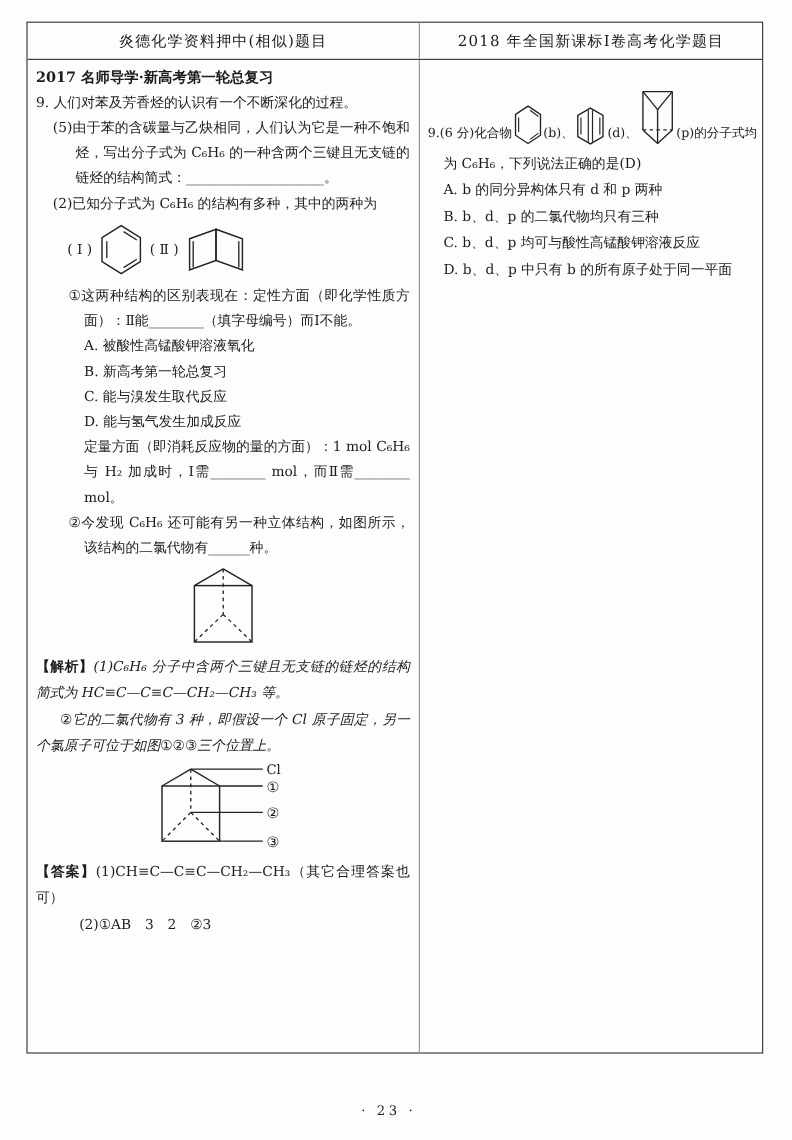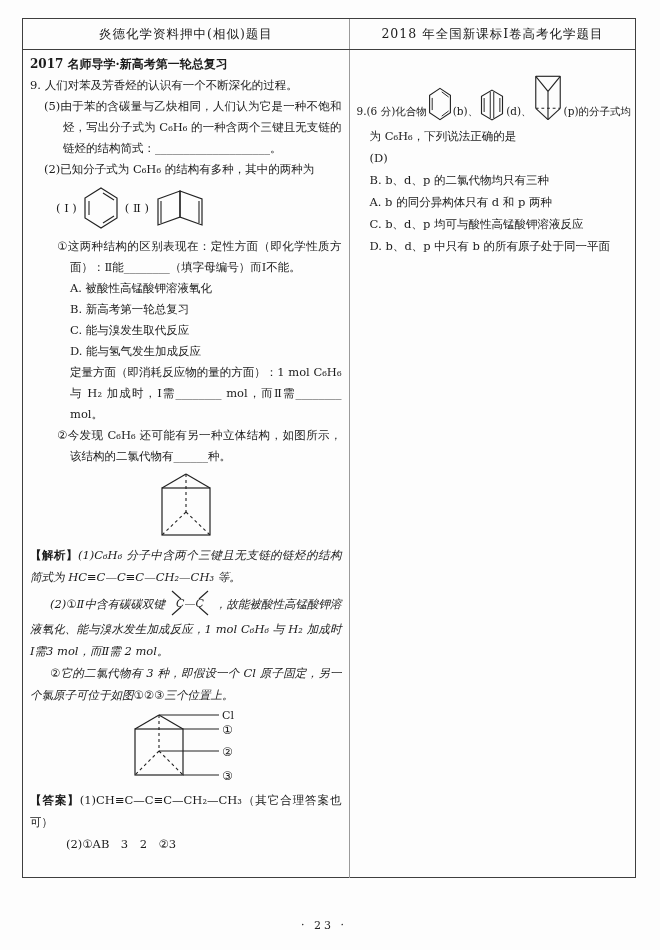--- a/index.html
+++ b/index.html
@@ -35,21 +35,21 @@
   .analysis .lbl,.answer .lbl{font-weight:bold;font-style:normal;}
   .apara{margin:0;}
   .apara.ind{text-indent:20px;}
   svg{display:inline-block;}
   svg text{font-family:inherit;fill:#1b1b1b;}
   .cc-svg{vertical-align:-10px;margin:0 2px;}
   .answer{margin-top:2px;line-height:22px;}
   .ans2{padding-left:36px;}
   .rq1{display:flex;align-items:flex-end;font-size:10.5px;white-space:nowrap;}
   .rq1 .seg{flex:0 0 auto;}
-  .rq2{display:flex;justify-content:space-between;padding:3px 8px 0 13px;flex-direction:column;}
+  .rq2{display:flex;padding:3px 8px 0 13px;}
   .ropt{padding-left:13px;}
   .footer{position:absolute;left:0;top:919px;width:648px;text-align:center;font-size:11px;letter-spacing:3px;color:#222;}
 </style>
 </head>
 <body>
 
 <div class="sheet">
 
   <div class="hdr">
     <div class="hcell l">炎德化学资料押中(相似)题目</div>
@@ -95,27 +95,20 @@
           <line x1="35" y1="4" x2="59" y2="18" stroke="#222" stroke-width="1.2"></line>
           <rect x="11" y="18" width="48" height="47" fill="none" stroke="#222" stroke-width="1.2"></rect>
           <line x1="35" y1="4" x2="35" y2="42" stroke="#222" stroke-width="1.1" stroke-dasharray="3 3"></line>
           <line x1="35" y1="42" x2="11" y2="65" stroke="#222" stroke-width="1.1" stroke-dasharray="3 3"></line>
           <line x1="35" y1="42" x2="59" y2="65" stroke="#222" stroke-width="1.1" stroke-dasharray="3 3"></line>
         </svg>
       </div>
 
       <div class="analysis">
         <p class="apara"><span class="lbl">【解析】</span><span>(1)C₆H₆ 分子中含两个三键且无支链的链烃的结构简式为 HC≡C—C≡C—CH₂—CH₃ 等。</span></p>
-        <p class="apara ind"><span>(2)①Ⅱ中含有碳碳双键</span><svg class="cc-svg" width="46" height="30" viewBox="0 0 46 30">
-              <line x1="5" y1="3" x2="14" y2="11" stroke="#222" stroke-width="1.1"></line>
-              <line x1="5" y1="27" x2="14" y2="19" stroke="#222" stroke-width="1.1"></line>
-              <line x1="32" y1="11" x2="41" y2="3" stroke="#222" stroke-width="1.1"></line>
-              <line x1="32" y1="19" x2="41" y2="27" stroke="#222" stroke-width="1.1"></line>
-              <text x="23" y="19" text-anchor="middle" font-size="11">C—C</text>
-            </svg><span>，故能被酸性高锰酸钾溶液氧化、能与溴水发生加成反应，1 mol C₆H₆ 与 H₂ 加成时Ⅰ需3 mol，而Ⅱ需 2 mol。</span></p>
         <p class="apara ind"><span>②它的二氯代物有 3 种，即假设一个 Cl 原子固定，另一个氯原子可位于如图①②③三个位置上。</span></p>
       </div>
 
       <div class="fig-center">
         <svg width="122" height="76" viewBox="0 0 122 76">
           <line x1="34" y1="6" x2="10" y2="20" stroke="#222" stroke-width="1.2"></line>
           <line x1="34" y1="6" x2="58" y2="20" stroke="#222" stroke-width="1.2"></line>
           <rect x="10" y="20" width="48" height="46" fill="none" stroke="#222" stroke-width="1.2"></rect>
           <line x1="34" y1="6" x2="34" y2="42" stroke="#222" stroke-width="1.1" stroke-dasharray="3 3"></line>
           <line x1="34" y1="42" x2="10" y2="66" stroke="#222" stroke-width="1.1" stroke-dasharray="3 3"></line>
@@ -165,22 +158,22 @@
           <line x1="4" y1="38" x2="30" y2="38" stroke="#222" stroke-width="1.1" stroke-dasharray="3 3"></line>
           <line x1="4" y1="38" x2="17" y2="50" stroke="#222" stroke-width="1.2"></line>
           <line x1="30" y1="38" x2="17" y2="50" stroke="#222" stroke-width="1.2"></line>
         </svg>
         <span class="seg">(p)的分子式均</span>
       </div>
       <div class="rq2">
         <span>为 C₆H₆，下列说法正确的是</span>
         <span>(D)</span>
       </div>
+      <div class="ropt">A. b 的同分异构体只有 d 和 p 两种</div>
       <div class="ropt">B. b、d、p 的二氯代物均只有三种</div>
-      <div class="ropt">A. b 的同分异构体只有 d 和 p 两种</div>
       <div class="ropt">C. b、d、p 均可与酸性高锰酸钾溶液反应</div>
       <div class="ropt">D. b、d、p 中只有 b 的所有原子处于同一平面</div>
     </div>
 
   </div>
 </div>
 
 <div class="footer">· 23 ·</div>
 
 </body></html>

